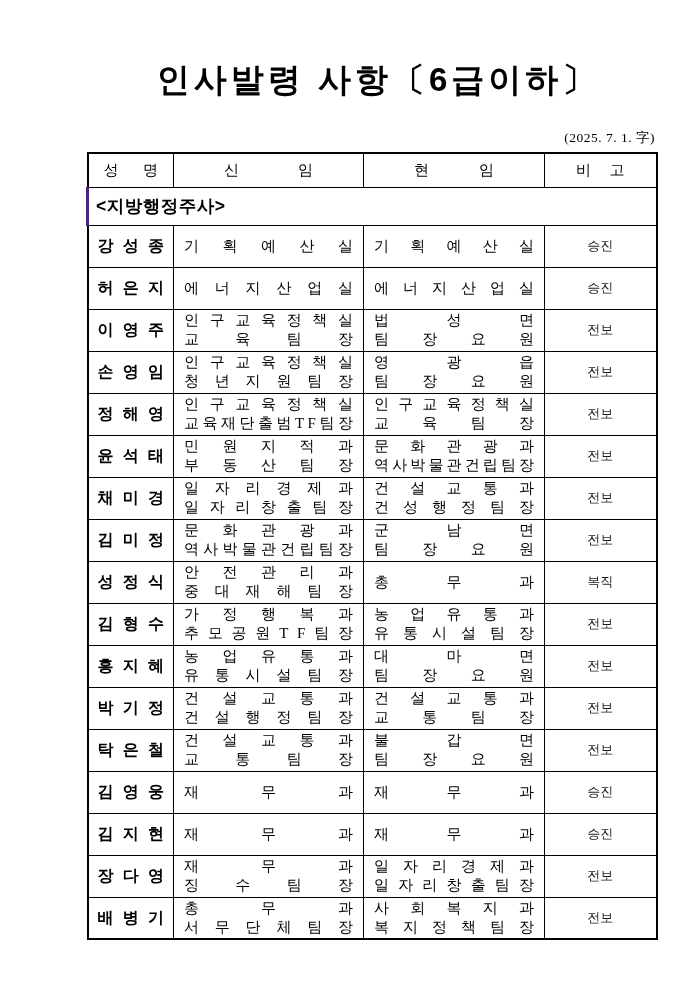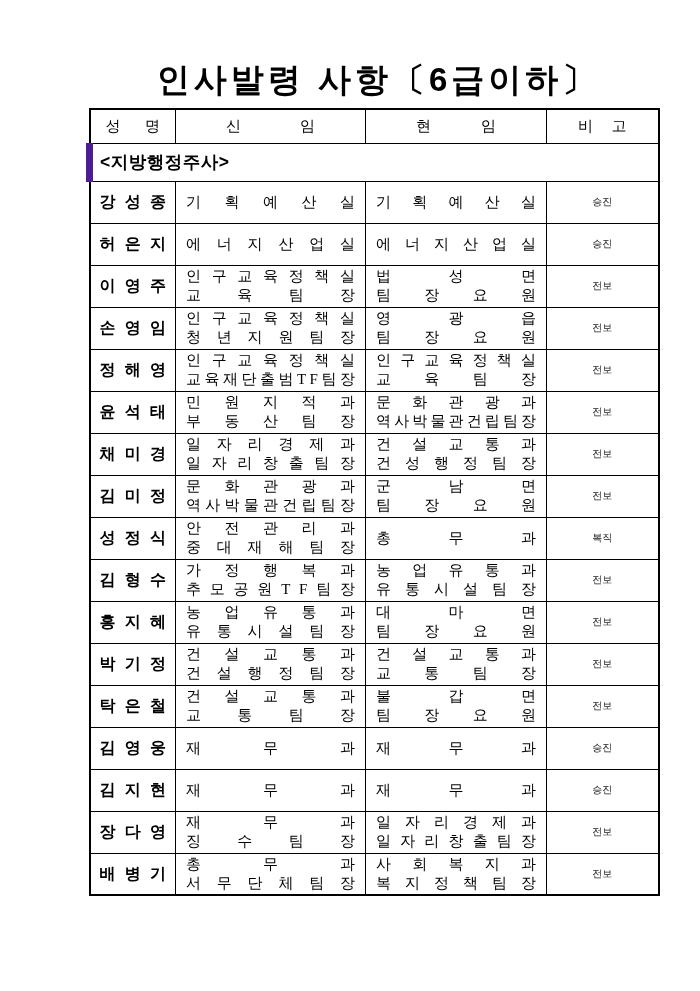--- a/index.html
+++ b/index.html
@@ -22,43 +22,44 @@
   col.c-cur    { width:181px; }
   col.c-remark { width:112px; }
 
   th, td { border:1px solid #000; vertical-align:middle; overflow:hidden; }
 
   thead th { height:34px; font-weight:normal; font-size:15px; }
   th.h-name   { padding:0 15px; }
   th.h-pos    { padding:0 50px; }
   th.h-remark { padding:0 31px; }
 
-  tr.section-row td { height:38px; border-left:7px solid #4c1d95;
+  tr.section-row td { height:38px; border-left:3px solid #4c1d95;
                       font-family:"Liberation Sans", sans-serif;
                       font-weight:bold; font-size:17.5px;
                       padding-left:7px; letter-spacing:0.5px; }
 
   tbody td { height:42px; }
   td.name-cell { padding:0 9px; font-family:"Liberation Sans", sans-serif;
                  font-weight:bold; font-size:16px; }
   td.pos-cell  { padding:0 10px; font-size:15px; }
-  td.remark-cell { text-align:center; font-size:10px; color:#1a1a1a; }
+  td.remark-cell { text-align:center; font-size:13px; color:#1a1a1a; }
 
   .dist-line { display:flex; justify-content:space-between;
                align-items:baseline; width:100%; line-height:19px;
                white-space:nowrap; }
   .dist-line.single { line-height:20px; }
 </style>
 </head>
 <body>
 
 <div class="page">
 
   <h1 class="title">인사발령 사항〔6급이하〕</h1>
 
+  <div class="date-note">(2025. 7. 1. 字)</div>
 
   <table class="personnel">
     <colgroup>
       <col class="c-name">
         <col class="c-new">
         <col class="c-cur">
         <col class="c-remark">
     </colgroup>
     <thead>
       <tr>

